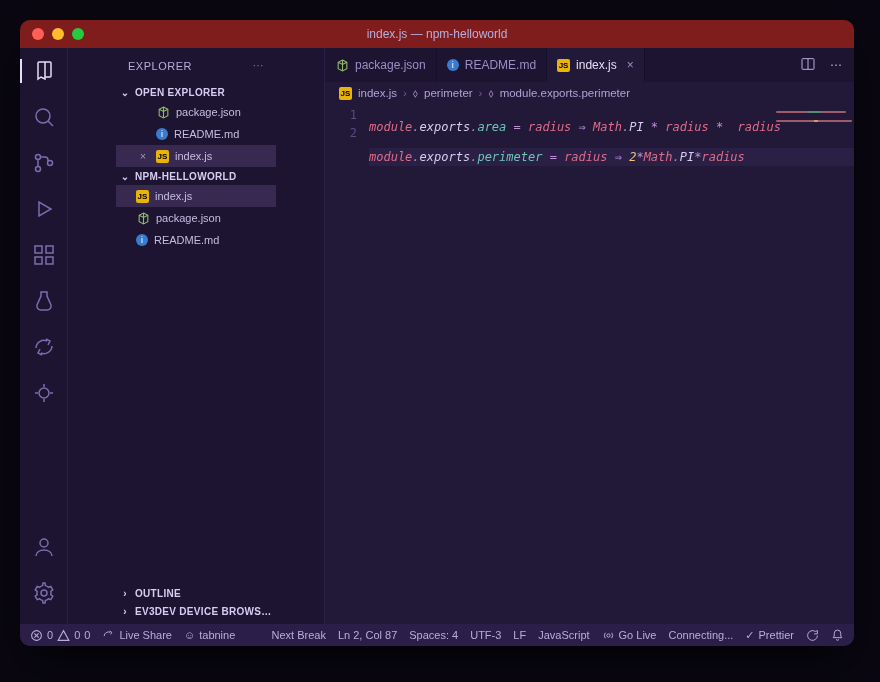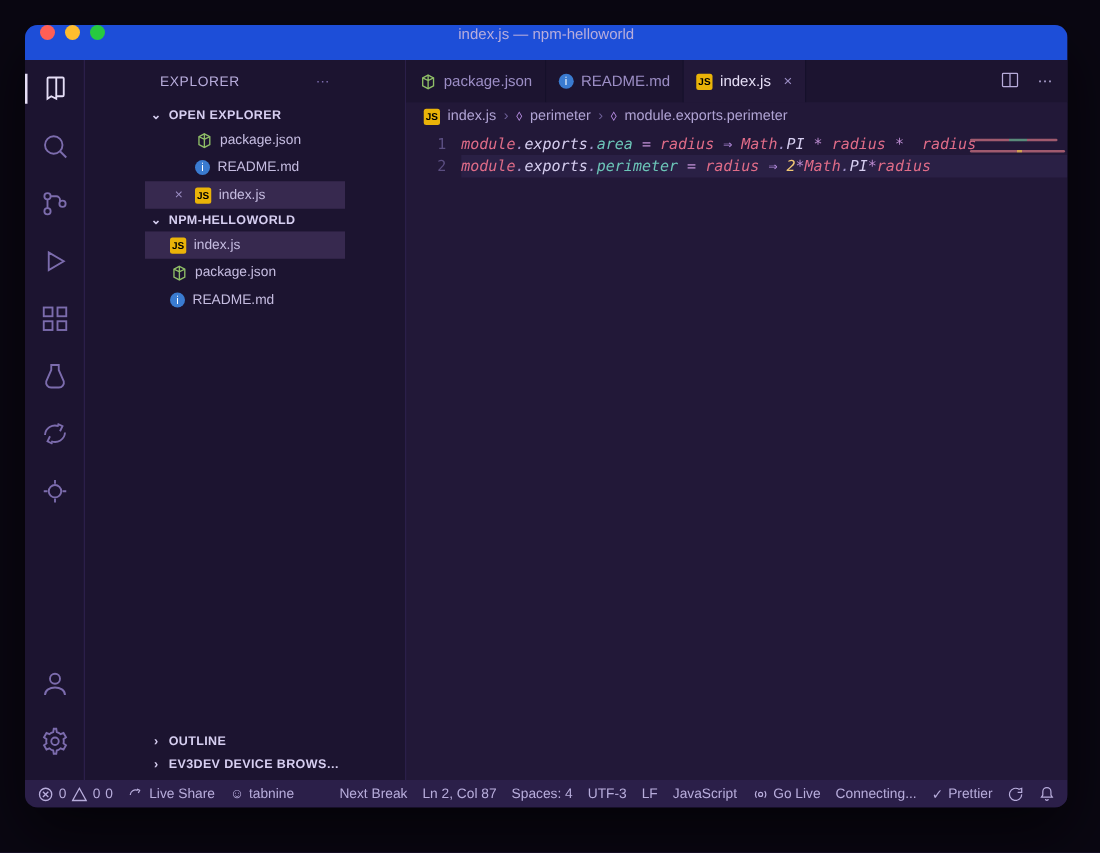--- a/index.html
+++ b/index.html
@@ -20,22 +20,23 @@
   background: #1c1430;
   border-radius: 10px;
   box-shadow: 0 20px 50px rgba(0,0,0,0.6);
   overflow: hidden;
   display: flex;
   flex-direction: column;
 }
 
 .titlebar {
   height: 28px;
-  background: #1d4ed8;
-  display: flex;
+  background: #7f1d1d;
+  display: flex;
+  align-items: center;
   position: relative;
 }
 .traffic {
   display: flex;
   gap: 8px;
   padding-left: 12px;
 }
 .dot { width: 12px; height: 12px; border-radius: 50%; }
 .red { background: #ff5f56; }
 .yellow { background: #ffbd2e; }
@@ -161,21 +162,21 @@
   font-size: 11.5px;
   color: #b0a3d4;
   background: #221838;
 }
 .breadcrumbs .sep { color: #6d5f97; }
 .editor-body { flex: 1; position: relative; display: flex; }
 .minimap { position:absolute; right:0; top:0; width:80px; height:30px; pointer-events:none; }
 .mm-line { height:2px; margin:7px 2px 0; border-radius:1px; }
 .gutter { width: 44px; text-align: right; padding: 2px 12px 0 0; color: #5a4d80; font-family: "SF Mono","Menlo",monospace; font-size: 12px; line-height: 18px; }
 .code { flex:1; font-family: "SF Mono","Menlo",monospace; font-size: 12px; line-height: 18px; font-style: italic; padding: 2px 0 0; position: relative; }
-.code .line { white-space: pre; }
+.code .line { white-space: pre; margin-top: 12px; }
 .code .hl { background: rgba(108,89,165,0.12); position: relative; }
 .c-red{color:#e06c88}.c-prop{color:#d6cef0}.c-teal{color:#6cc5b8}.c-kw{color:#b58ce0}.c-num{color:#f0c674}.c-op{color:#c08fd5}.c-dot{color:#9c8ec5}
 
 .statusbar {
   height: 22px;
   background: #2b1f49;
   display: flex;
   align-items: center;
   font-size: 11px;
   color: #b8addc;

